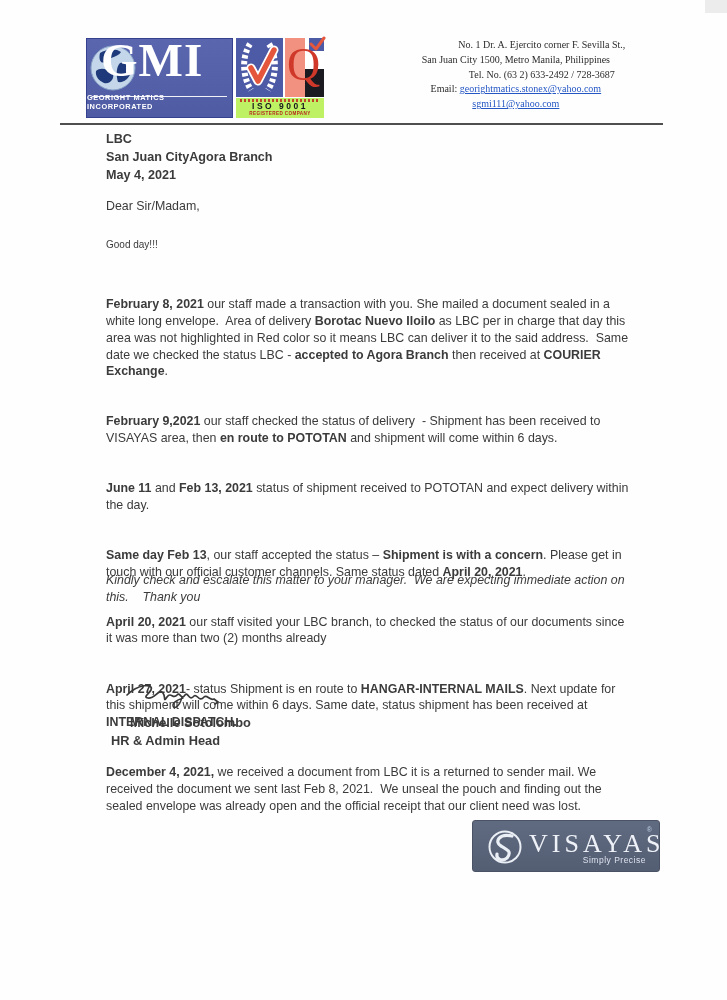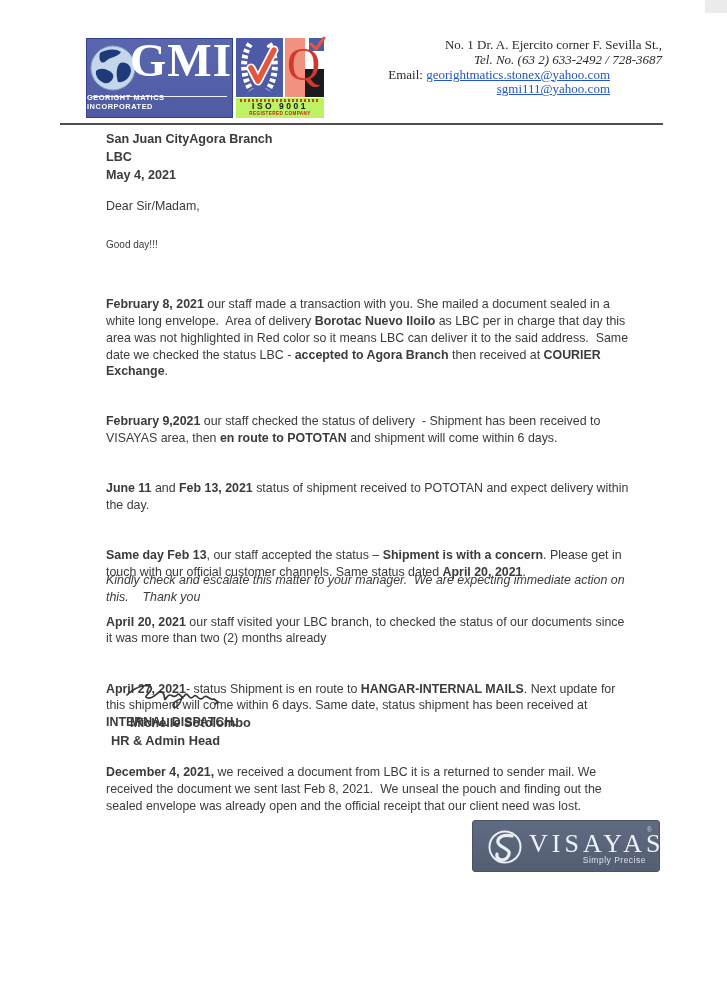--- a/index.html
+++ b/index.html
@@ -9,21 +9,21 @@
     font-family:"Liberation Sans", sans-serif; color:#3b3b3b;
   }
   
   .gmi-box{
     position:absolute; left:86px; top:38px; width:147px; height:80px;
     background:linear-gradient(180deg,#5a66ae,#4f5ba3);
     border:1px solid #35418f; box-sizing:border-box;
   }
   .globe{position:absolute; left:3px; top:6px; width:46px; height:46px;}
   .gmi-acronym{
-    position:absolute; left:14px; right:0; top:-6px; text-align:right;
+    position:absolute; left:14px; right:0; top:-6px; text-align:left;
     font-family:"Liberation Serif", serif; font-weight:700; font-size:47px;
     letter-spacing:1px; color:#ffffff;
   }
   .gmi-rule{position:absolute; left:5px; right:5px; bottom:20px; height:1.5px; background:rgba(255,255,255,.92);}
   .gmi-company{
     position:absolute; left:0; right:0; bottom:6px; text-align:left;
     font-size:7.4px; font-weight:700; letter-spacing:.55px; color:#ffffff;
     text-transform:uppercase;
   }
   .iso-badge{position:absolute; left:236px; top:38px; width:88px; height:80px;}
@@ -43,25 +43,25 @@
     text-align:center; overflow:hidden;
   }
   .iso-dashes{
     height:3px; margin:1px 4px 0 4px; opacity:.85;
     background:repeating-linear-gradient(90deg,#c0281c 0 2px, transparent 2px 4px);
   }
   .iso-standard{font-size:8.5px; font-weight:700; letter-spacing:2.5px; color:#15151a; line-height:9px;}
   .iso-registered{font-size:4.6px; font-weight:700; letter-spacing:.4px; color:#b5281c; line-height:6px;}
   
   .addr{
-    position:absolute; top:38px; right:65px; text-align:right;
-    font-family:"Liberation Serif", serif; font-size:13px; line-height:14.8px; color:#2b2b2b;
+    position:absolute; top:38px; right:65px; text-align:center;
+    font-family:"Liberation Serif", serif; font-size:10px; line-height:14.8px; color:#2b2b2b;
   }
   .addr .l2{margin-right:52px;}
-  .addr .l3{font-style:italic;}
+  .addr .l3{}
   .addr .l4{margin-right:52px;}
   .addr .l5{margin-right:52px;}
   .email-link{color:#2456c4; text-decoration:underline;}
   .rule{position:absolute; left:60px; top:123px; width:603px; height:2px; background:#4f4f4f;}
   
   .recipient{position:absolute; left:106px; top:130px; font-size:12.6px; font-weight:700; line-height:18.2px; color:#3b3b3b;}
   .salutation{position:absolute; left:106px; top:199px; font-size:12.4px;}
   .greeting{position:absolute; left:106px; top:239px; font-size:10px;}
   .body-block{
     position:absolute; left:106px; top:263px; width:527px;
@@ -132,30 +132,31 @@
     </div>
     <div class="iso-band">
       <div class="iso-dashes"></div>
       <div class="iso-standard">ISO 9001</div>
       <div class="iso-registered">REGISTERED COMPANY</div>
     </div>
   </div>
 
   <div class="addr">
     <div class="l1">No. 1 Dr. A. Ejercito corner F. Sevilla St.,</div>
+    <div class="l2">San Juan City 1500, Metro Manila, Philippines</div>
     <div class="l3">Tel. No. (63 2) 633-2492 / 728-3687</div>
     <div class="l4"><span>Email: </span><span class="email-link">georightmatics.stonex@yahoo.com</span></div>
     <div class="l5"><span class="email-link">sgmi111@yahoo.com</span></div>
   </div>
 
   <div class="rule"></div>
 
   <div class="recipient">
+    <div>LBC</div>
     <div>San Juan CityAgora Branch</div>
-    <div>LBC</div>
     <div>May 4, 2021</div>
   </div>
 
   <div class="salutation">Dear Sir/Madam,</div>
   <div class="greeting">Good day!!!</div>
 
   <div class="body-block">
     <div><span class="b">February 8, 2021</span><span> our staff made a transaction with you. She mailed a document sealed in a white long envelope.  Area of delivery </span><span class="b">Borotac Nuevo Iloilo</span><span> as LBC per in charge that day this area was not highlighted in Red color so it means LBC can deliver it to the said address.  Same date we checked the status LBC - </span><span class="b">accepted to Agora Branch</span><span> then received at </span><span class="b">COURIER Exchange</span><span>.</span></div>
     <div><span class="b">February 9,2021</span><span> our staff checked the status of delivery  - Shipment has been received to VISAYAS area, then </span><span class="b">en route to POTOTAN</span><span> and shipment will come within 6 days.</span></div>
     <div><span class="b">June 11</span><span> and </span><span class="b">Feb 13, 2021</span><span> status of shipment received to POTOTAN and expect delivery within the day.</span></div>

